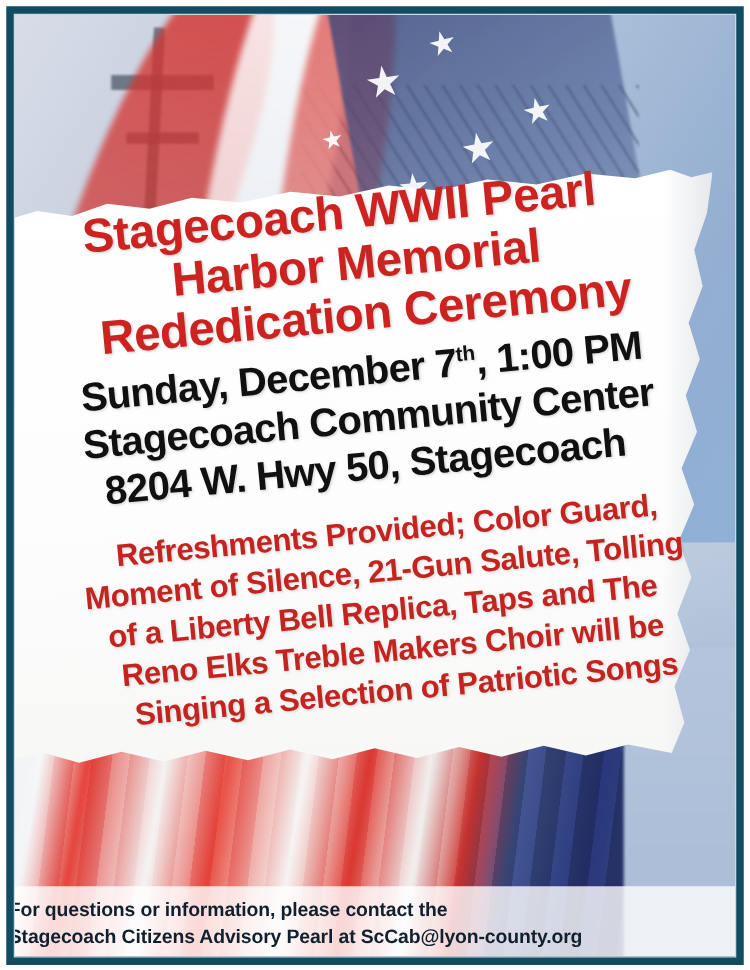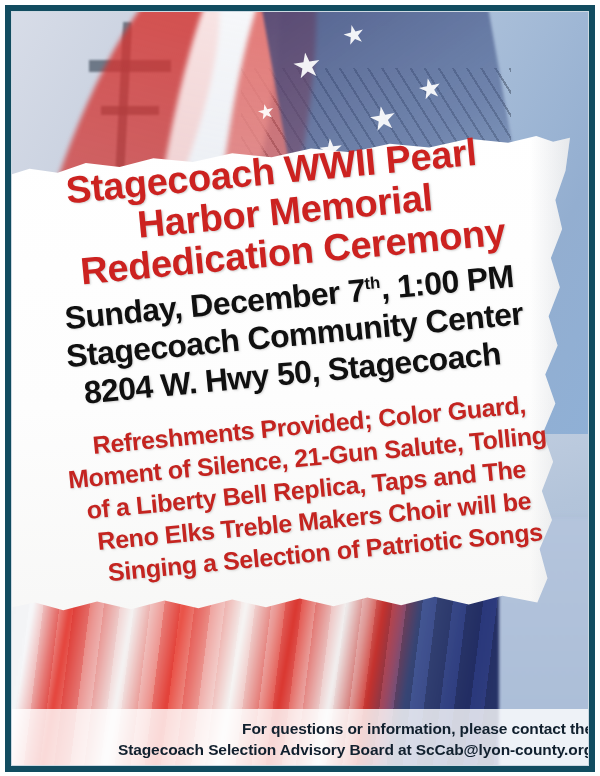--- a/index.html
+++ b/index.html
@@ -288,21 +288,21 @@
   .footer {
     position: absolute;
     left: 7px;
     right: 7px;
     bottom: 7px;
     height: 60px;
     z-index: 30;
     background: rgba(255,255,255,.80);
     display: flex;
     flex-direction: column;
-    align-items: flex-end;
+    align-items: flex-start;
     justify-content: center;
     gap: 3px;
   }
   .footer-line {
     color: #11202e;
     font-weight: bold;
     font-size: 15.5px;
     letter-spacing: -0.1px;
     line-height: 1.15;
     white-space: nowrap;
@@ -365,19 +365,19 @@
       <span class="bline bline-2">Moment of Silence, 21-Gun Salute, Tolling</span>
       <span class="bline bline-3">of a Liberty Bell Replica, Taps and The</span>
       <span class="bline bline-4">Reno Elks Treble Makers Choir will be</span>
       <span class="bline bline-5">Singing a Selection of Patriotic Songs</span>
     </div>
 
   </div>
 
   <div class="footer">
     <div class="footer-line">For questions or information, please contact the</div>
-    <div class="footer-line">Stagecoach Selection Advisory Board at ScCab@lyon-county.org</div>
+    <div class="footer-line">Stagecoach Citizens Advisory Pearl at ScCab@lyon-county.org</div>
   </div>
 
   <div class="frame"></div>
   <div class="frame-inner-line"></div>
 
 </div>
 
 </body></html>

